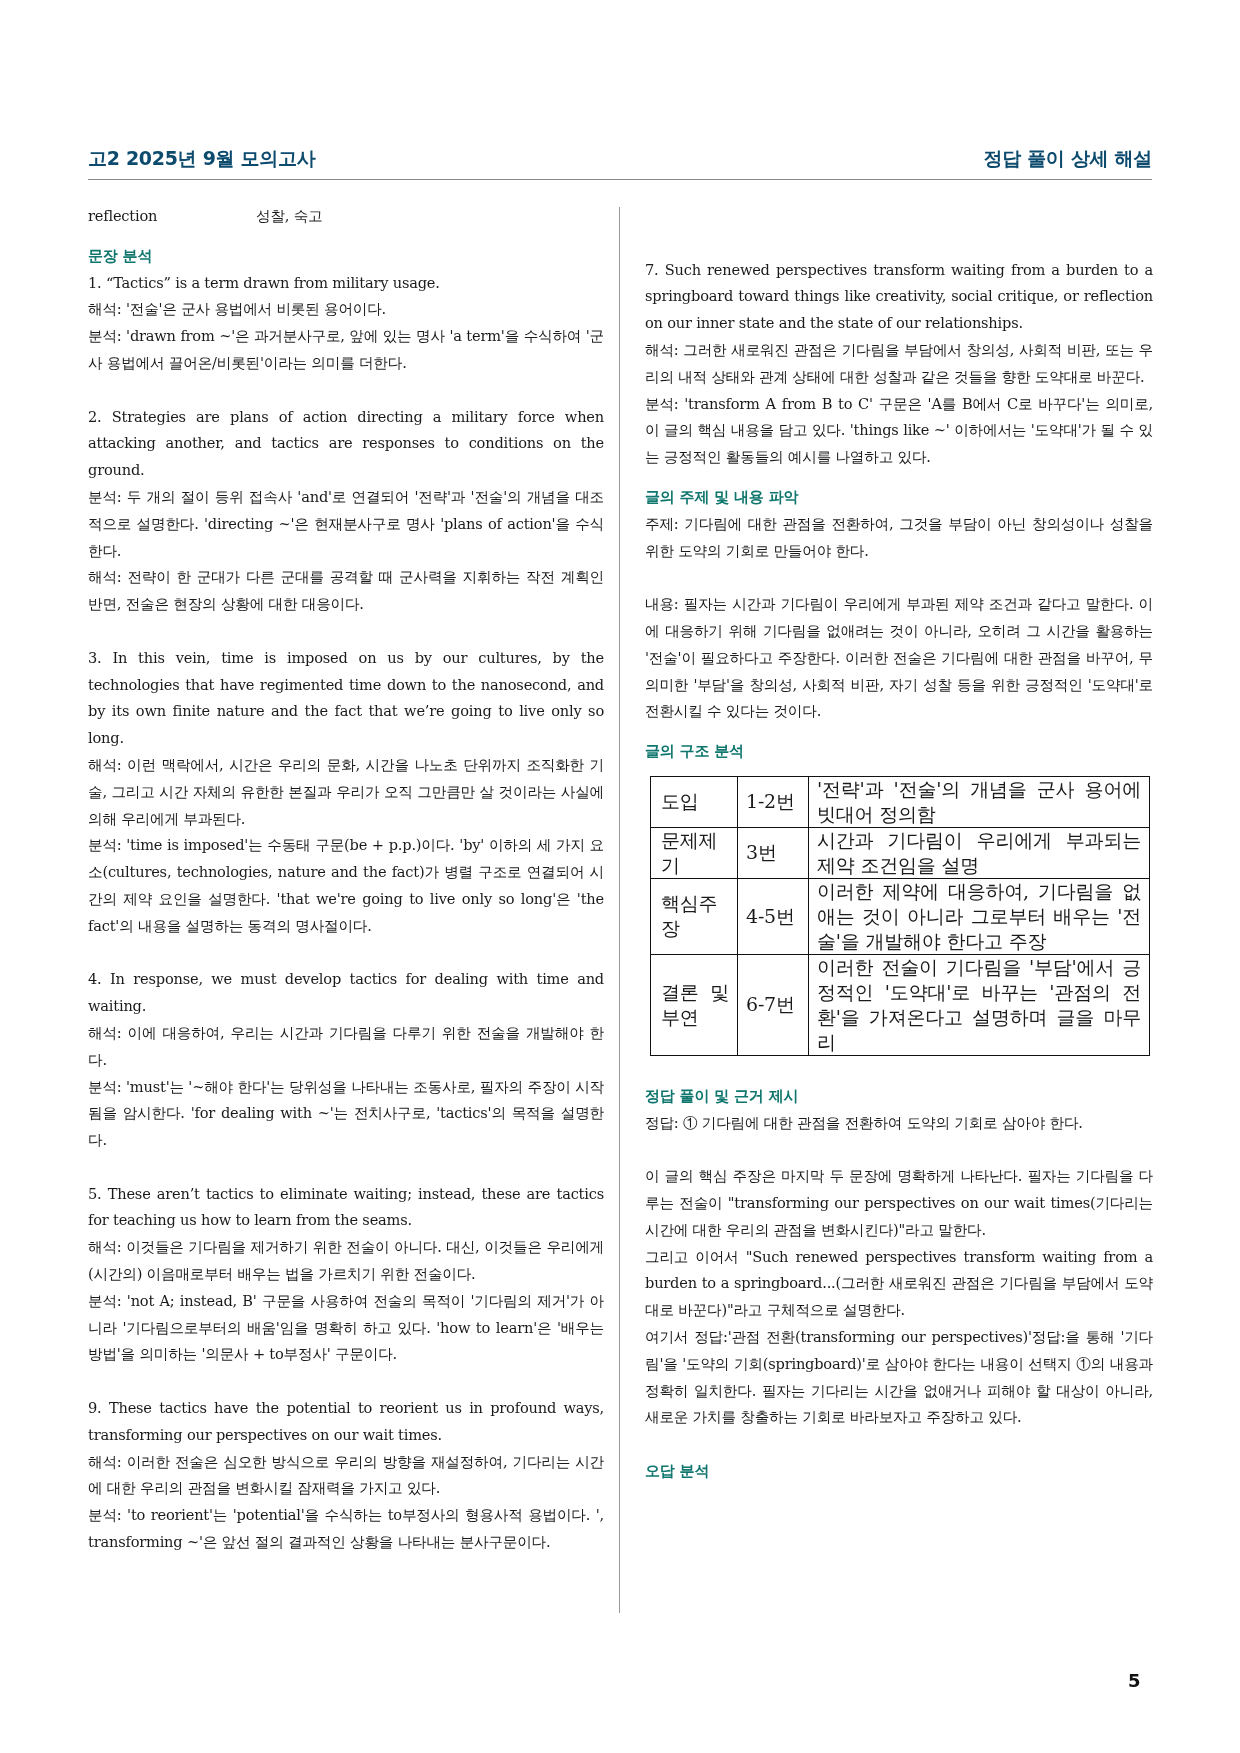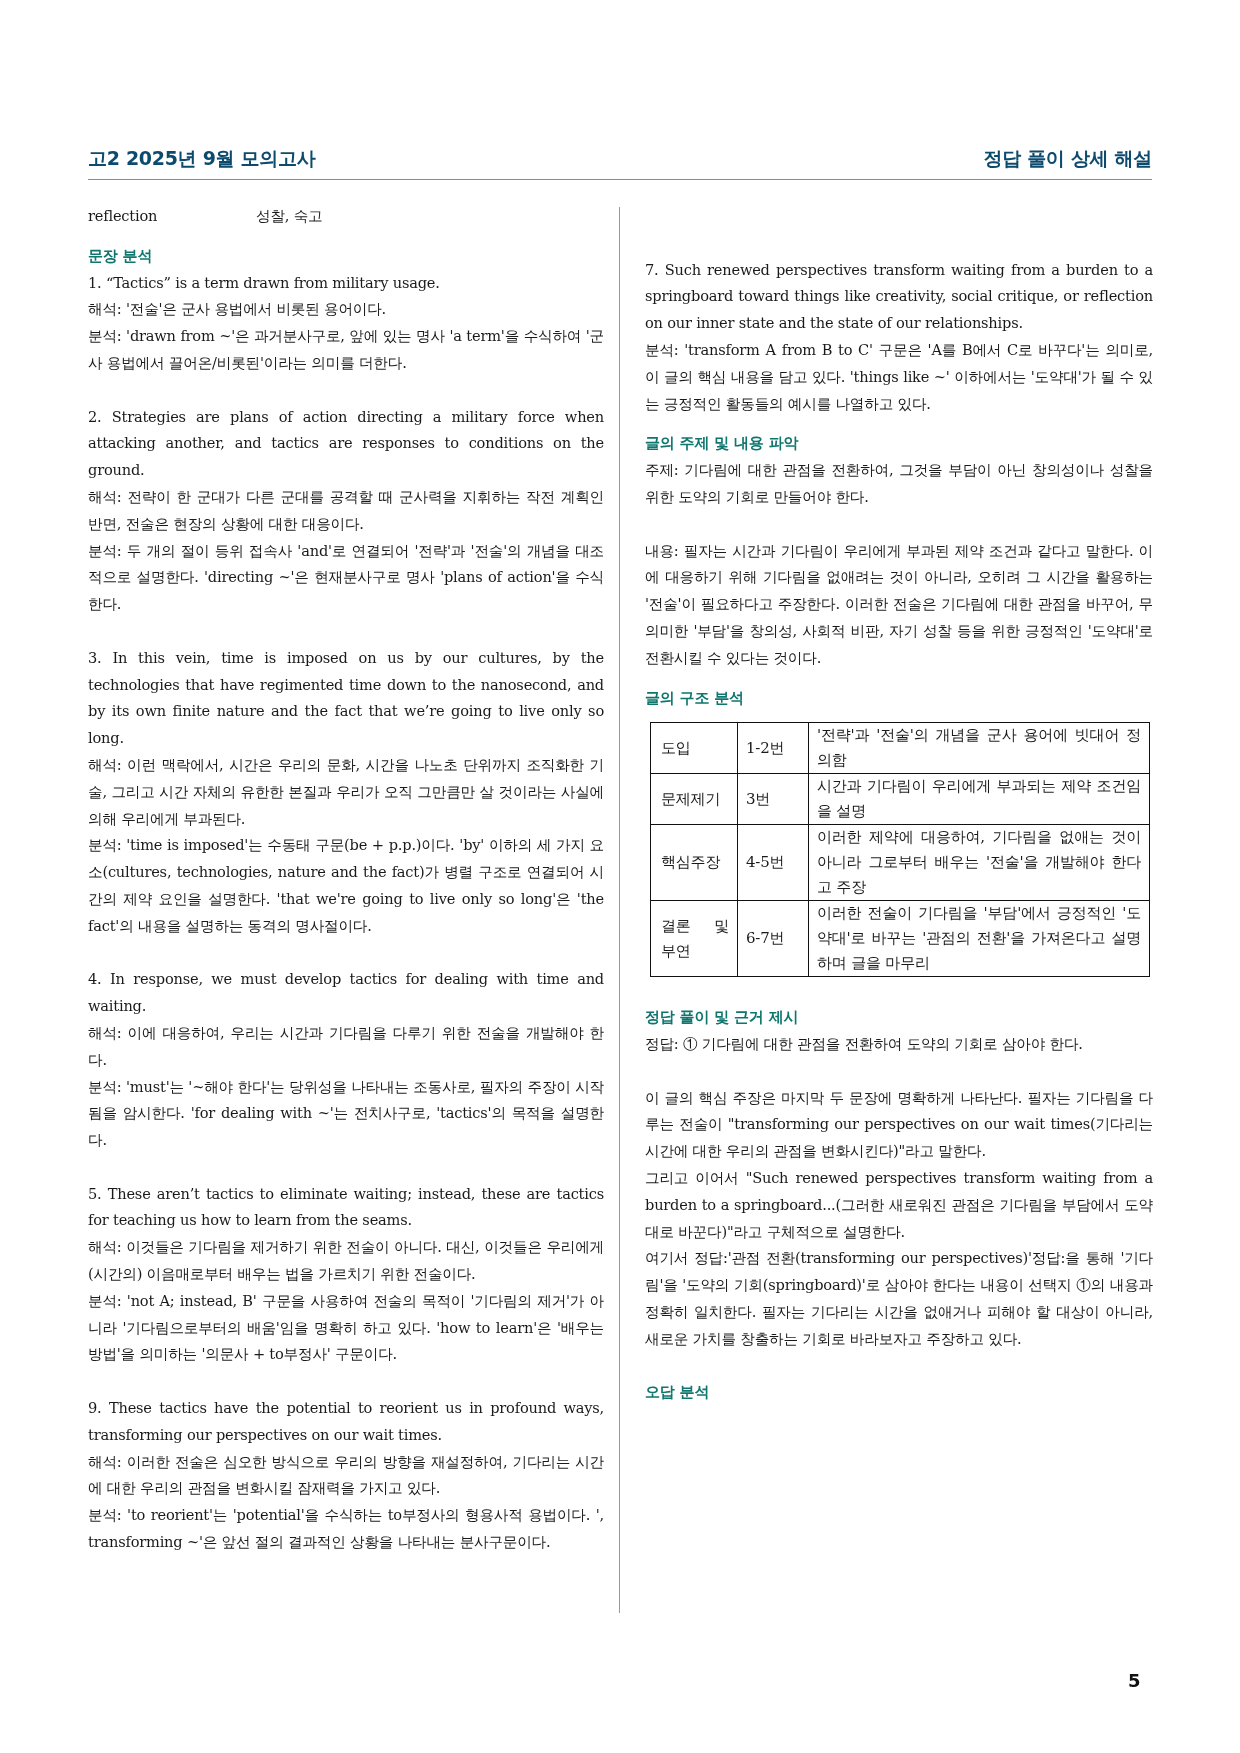--- a/index.html
+++ b/index.html
@@ -48,21 +48,21 @@
     }
     .gap { height: 26.8px; }
     .gap-s { height: 13px; }
     p { margin: 0; }
 
     table.struct {
       border-collapse: collapse;
       width: 500px;
       margin-top: 11px;
       margin-left: 5px;
-      font-size: 15px;
+      font-size: 19px;
       line-height: 25px;
     }
     table.struct td {
       border: 1.5px solid #111;
       vertical-align: middle;
       padding: 0 8px;
     }
     table.struct td.c1 { width: 87px; padding-left: 10px; }
     table.struct td.c2 { width: 71px; }
     table.struct td.c3 { text-align: justify; }
@@ -92,22 +92,22 @@
   <div class="sec-head">문장 분석</div>
 
   <div>
     <p>1. “Tactics” is a term drawn from military usage.</p>
     <p>해석: '전술'은 군사 용법에서 비롯된 용어이다.</p>
     <p>분석: 'drawn from ~'은 과거분사구로, 앞에 있는 명사 'a term'을 수식하여 '군사 용법에서 끌어온/비롯된'이라는 의미를 더한다.</p>
   </div>
   <div class="gap"></div>
   <div>
     <p>2. Strategies are plans of action directing a military force when attacking another, and tactics are responses to conditions on the ground.</p>
+    <p>분석: 두 개의 절이 등위 접속사 'and'로 연결되어 '전략'과 '전술'의 개념을 대조적으로 설명한다. 'directing ~'은 현재분사구로 명사 'plans of action'을 수식한다.</p>
     <p>해석: 전략이 한 군대가 다른 군대를 공격할 때 군사력을 지휘하는 작전 계획인 반면, 전술은 현장의 상황에 대한 대응이다.</p>
-    <p>분석: 두 개의 절이 등위 접속사 'and'로 연결되어 '전략'과 '전술'의 개념을 대조적으로 설명한다. 'directing ~'은 현재분사구로 명사 'plans of action'을 수식한다.</p>
   </div>
   <div class="gap"></div>
   <div>
     <p>3. In this vein, time is imposed on us by our cultures, by the technologies that have regimented time down to the nanosecond, and by its own finite nature and the fact that we’re going to live only so long.</p>
     <p>해석: 이런 맥락에서, 시간은 우리의 문화, 시간을 나노초 단위까지 조직화한 기술, 그리고 시간 자체의 유한한 본질과 우리가 오직 그만큼만 살 것이라는 사실에 의해 우리에게 부과된다.</p>
     <p>분석: 'time is imposed'는 수동태 구문(be + p.p.)이다. 'by' 이하의 세 가지 요소(cultures, technologies, nature and the fact)가 병렬 구조로 연결되어 시간의 제약 요인을 설명한다. 'that we're going to live only so long'은 'the fact'의 내용을 설명하는 동격의 명사절이다.</p>
   </div>
   <div class="gap"></div>
   <div>
     <p>4. In response, we must develop tactics for dealing with time and waiting.</p>
@@ -126,20 +126,21 @@
     <p>해석: 이러한 전술은 심오한 방식으로 우리의 방향을 재설정하여, 기다리는 시간에 대한 우리의 관점을 변화시킬 잠재력을 가지고 있다.</p>
     <p>분석: 'to reorient'는 'potential'을 수식하는 to부정사의 형용사적 용법이다. ', transforming ~'은 앞선 절의 결과적인 상황을 나타내는 분사구문이다.</p>
   </div>
 </div>
 
 <div class="col col-right">
   <div class="gap"></div>
   <div class="gap"></div>
   <div>
     <p>7. Such renewed perspectives transform waiting from a burden to a springboard toward things like creativity, social critique, or reflection on our inner state and the state of our relationships.</p>
+    <p>해석: 그러한 새로워진 관점은 기다림을 부담에서 창의성, 사회적 비판, 또는 우리의 내적 상태와 관계 상태에 대한 성찰과 같은 것들을 향한 도약대로 바꾼다.</p>
     <p>분석: 'transform A from B to C' 구문은 'A를 B에서 C로 바꾸다'는 의미로, 이 글의 핵심 내용을 담고 있다. 'things like ~' 이하에서는 '도약대'가 될 수 있는 긍정적인 활동들의 예시를 나열하고 있다.</p>
   </div>
   <div class="gap-s"></div>
   <div class="sec-head">글의 주제 및 내용 파악</div>
   <p>주제: 기다림에 대한 관점을 전환하여, 그것을 부담이 아닌 창의성이나 성찰을 위한 도약의 기회로 만들어야 한다.</p>
   <div class="gap"></div>
   <p>내용: 필자는 시간과 기다림이 우리에게 부과된 제약 조건과 같다고 말한다. 이에 대응하기 위해 기다림을 없애려는 것이 아니라, 오히려 그 시간을 활용하는 '전술'이 필요하다고 주장한다. 이러한 전술은 기다림에 대한 관점을 바꾸어, 무의미한 '부담'을 창의성, 사회적 비판, 자기 성찰 등을 위한 긍정적인 '도약대'로 전환시킬 수 있다는 것이다.</p>
   <div class="gap-s"></div>
   <div class="sec-head">글의 구조 분석</div>
 

